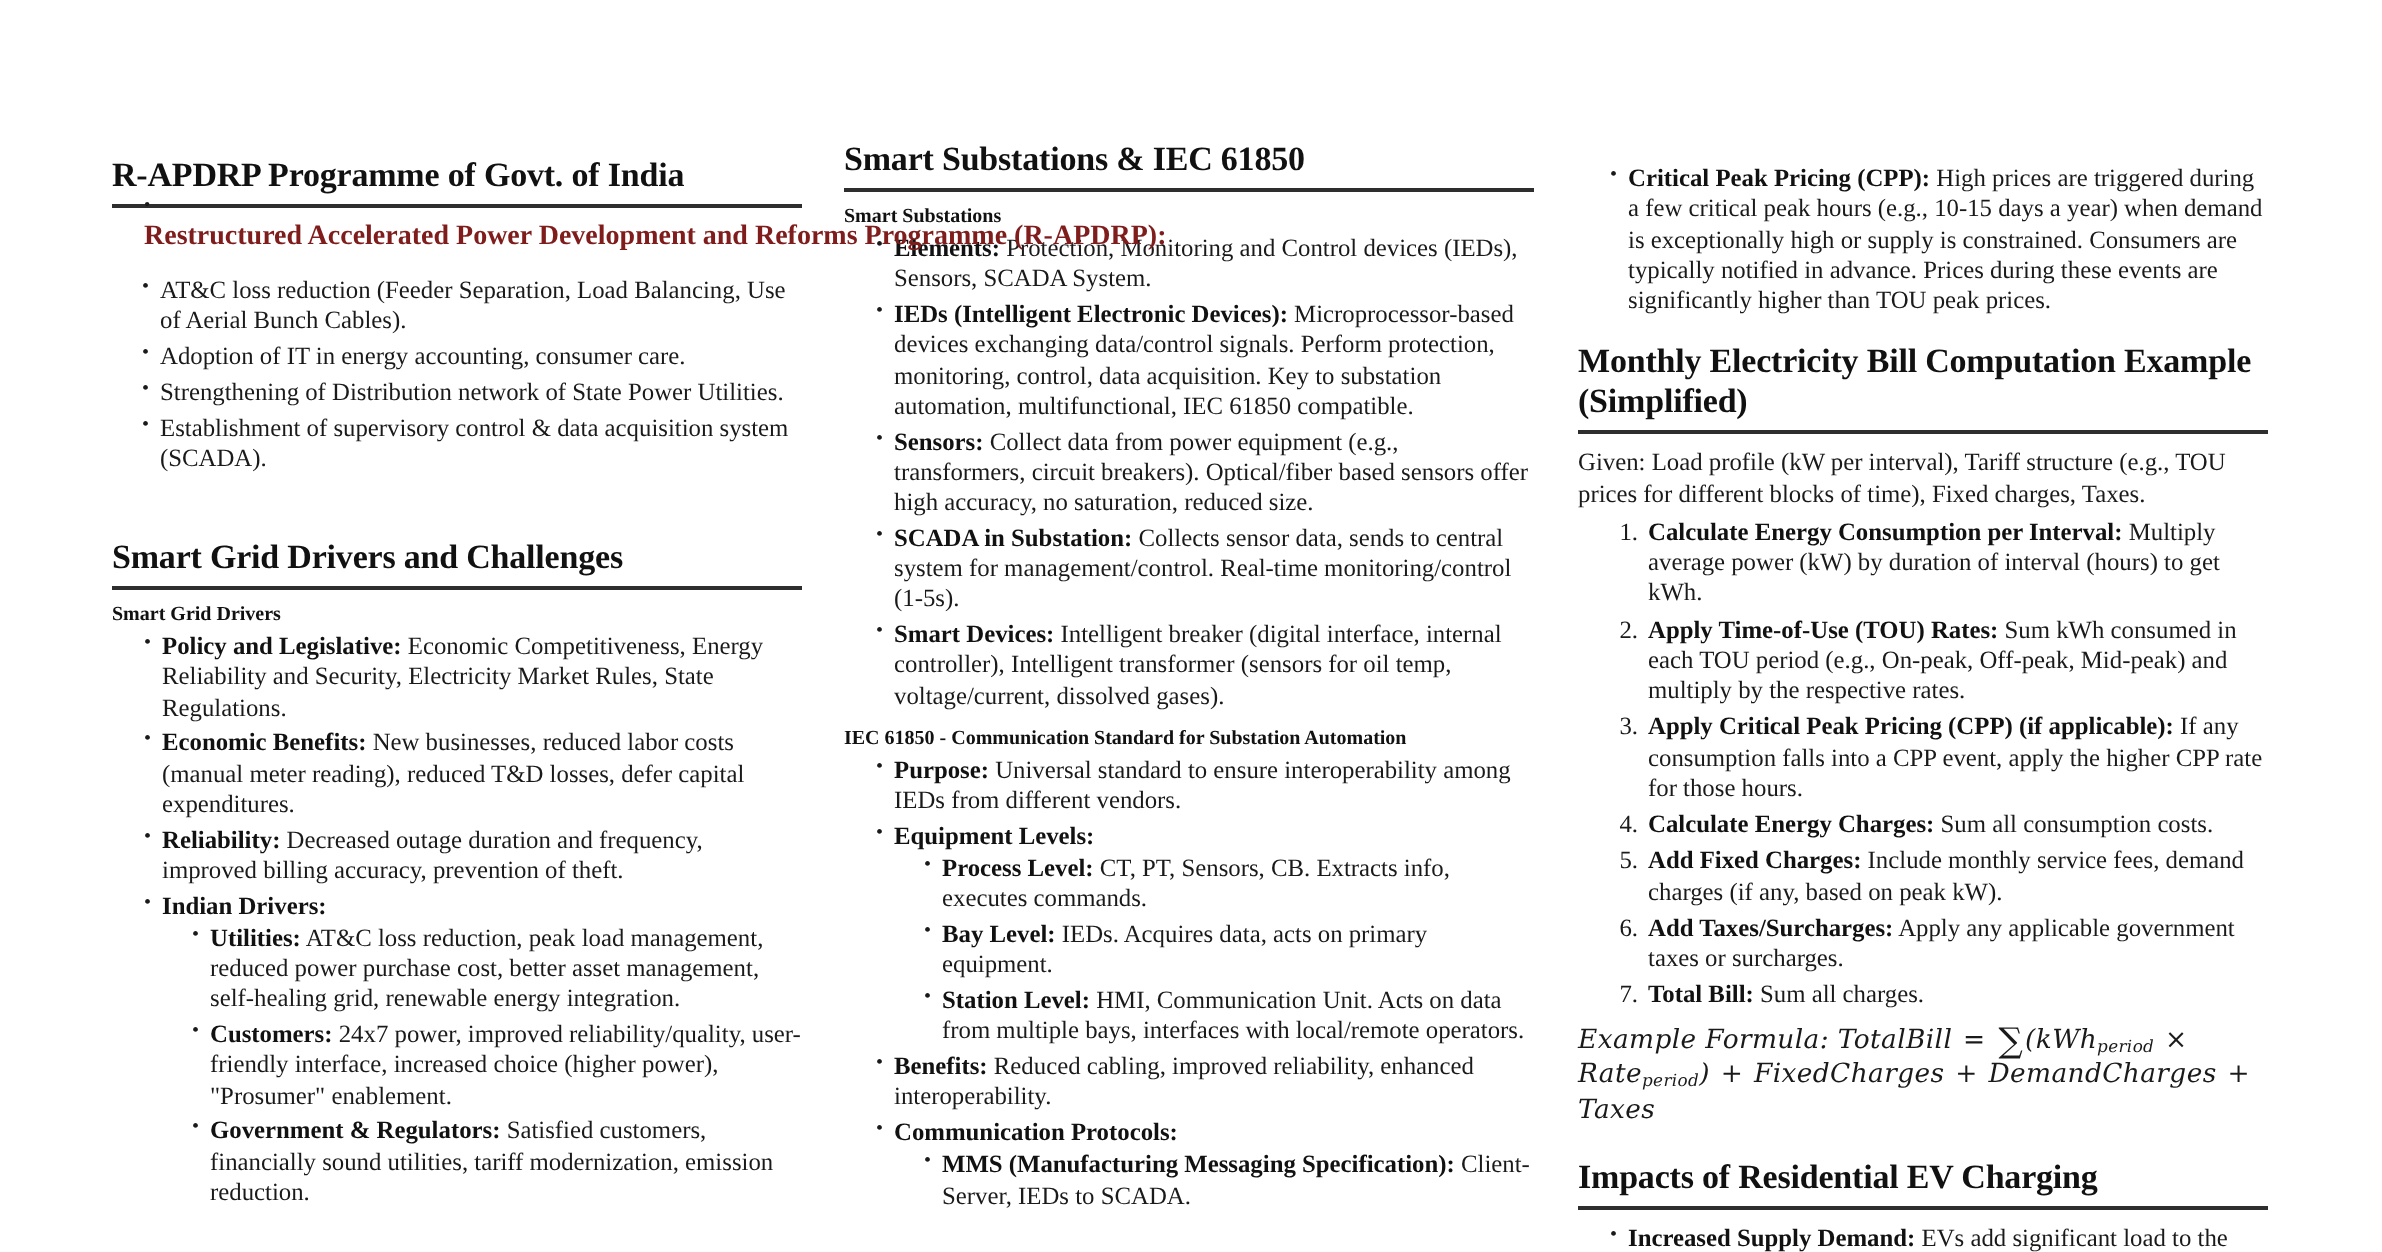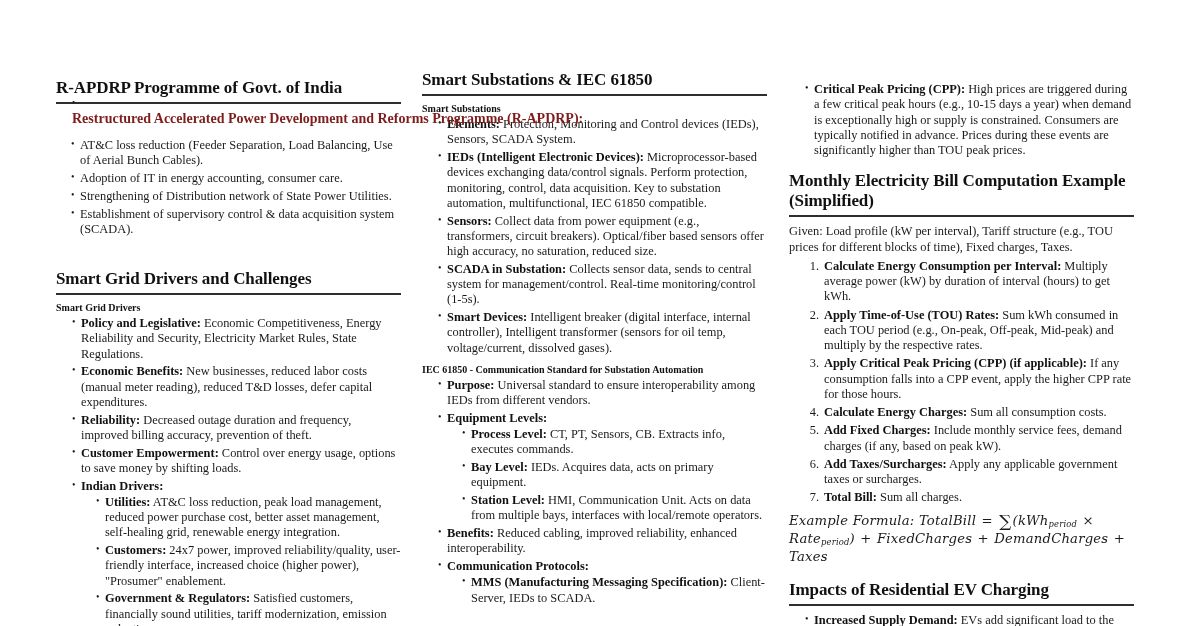--- a/index.html
+++ b/index.html
@@ -182,21 +182,20 @@
       </div>
 
       <h1 class="sec" style="margin-top:32px;">Smart Grid Drivers and Challenges</h1>
       <hr class="rule">
 
       <h2 class="sub">Smart Grid Drivers</h2>
       <ul class="lvl1">
         <li><b>Policy and Legislative:</b><span> Economic Competitiveness, Energy Reliability and Security, Electricity Market Rules, State Regulations.</span></li>
         <li><b>Economic Benefits:</b><span> New businesses, reduced labor costs (manual meter reading), reduced T&amp;D losses, defer capital expenditures.</span></li>
         <li><b>Reliability:</b><span> Decreased outage duration and frequency, improved billing accuracy, prevention of theft.</span></li>
-        <li><b>Customer Empowerment:</b><span> Control over energy usage, options to save money by shifting loads.</span></li>
         <li><b>Indian Drivers:</b><span></span>
           <ul class="lvl2">
             <li><b>Utilities:</b><span> AT&amp;C loss reduction, peak load management, reduced power purchase cost, better asset management, self-healing grid, renewable energy integration.</span></li>
             <li><b>Customers:</b><span> 24x7 power, improved reliability/quality, user-friendly interface, increased choice (higher power), "Prosumer" enablement.</span></li>
             <li><b>Government &amp; Regulators:</b><span> Satisfied customers, financially sound utilities, tariff modernization, emission reduction.</span></li>
           </ul>
         </li>
       </ul>
 
     </div>

